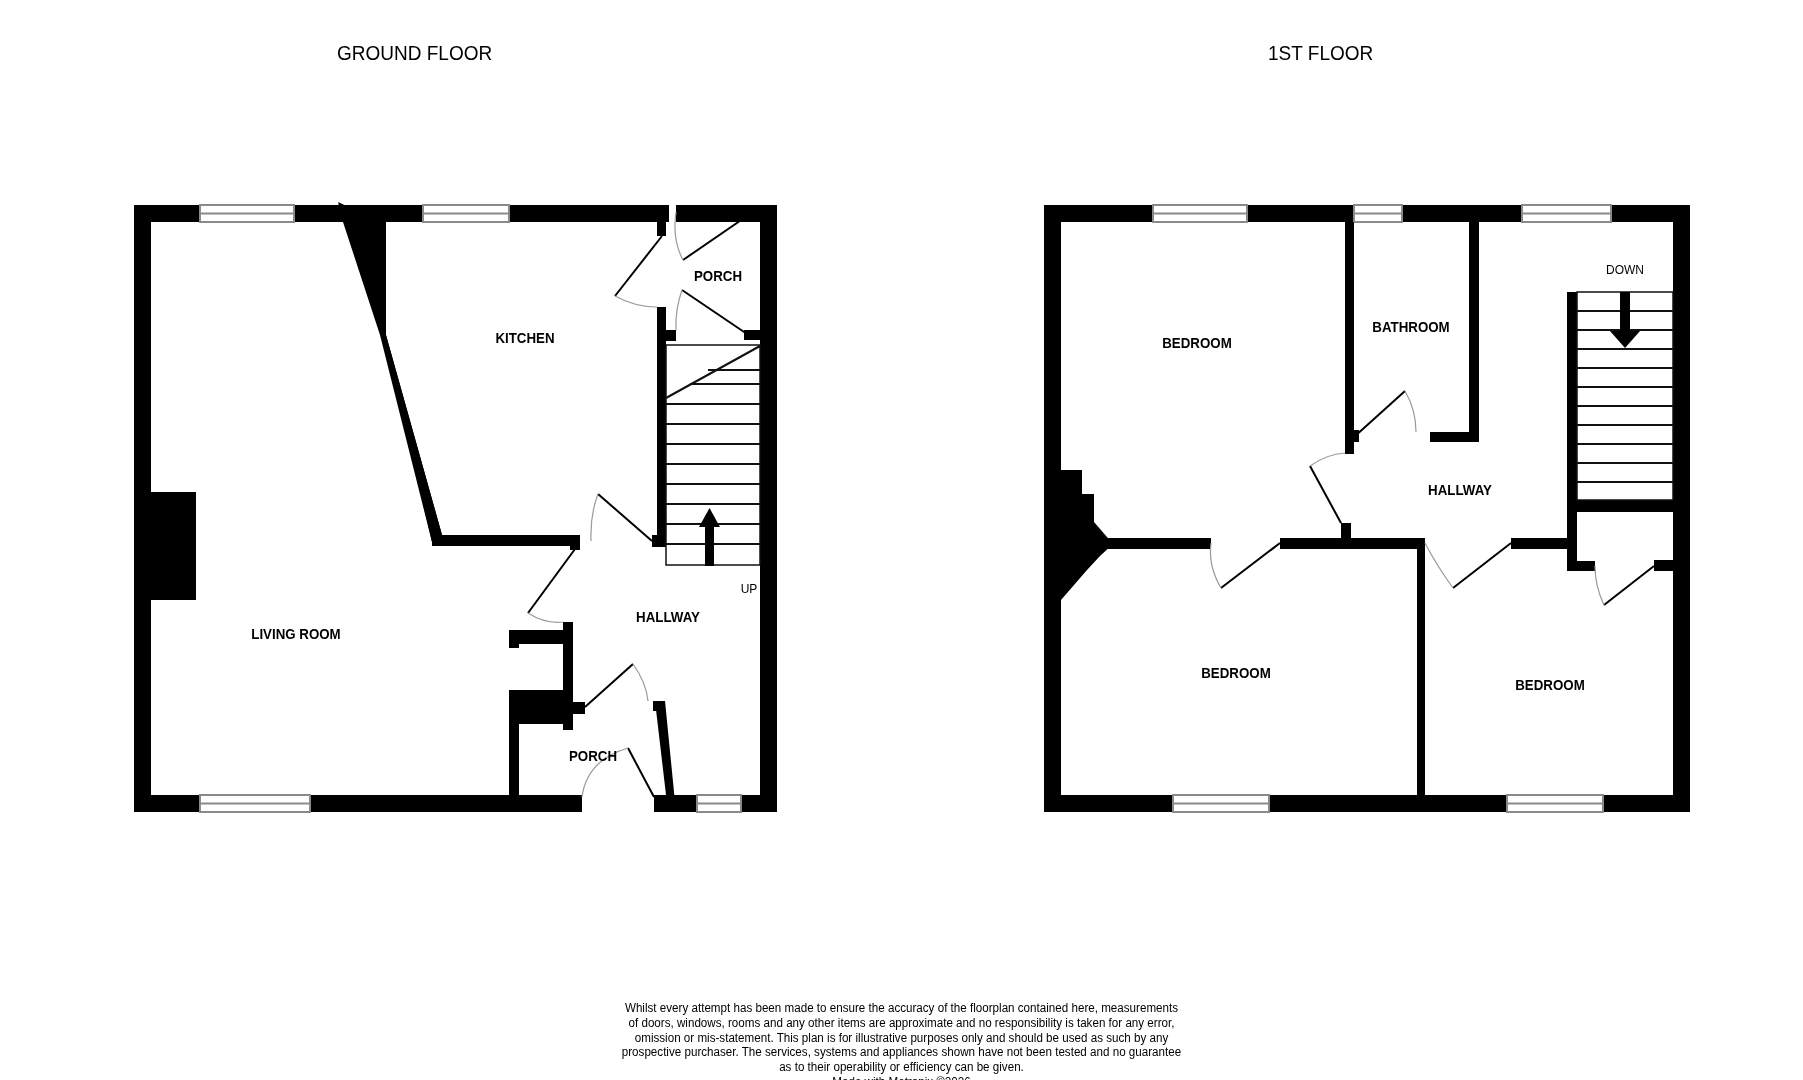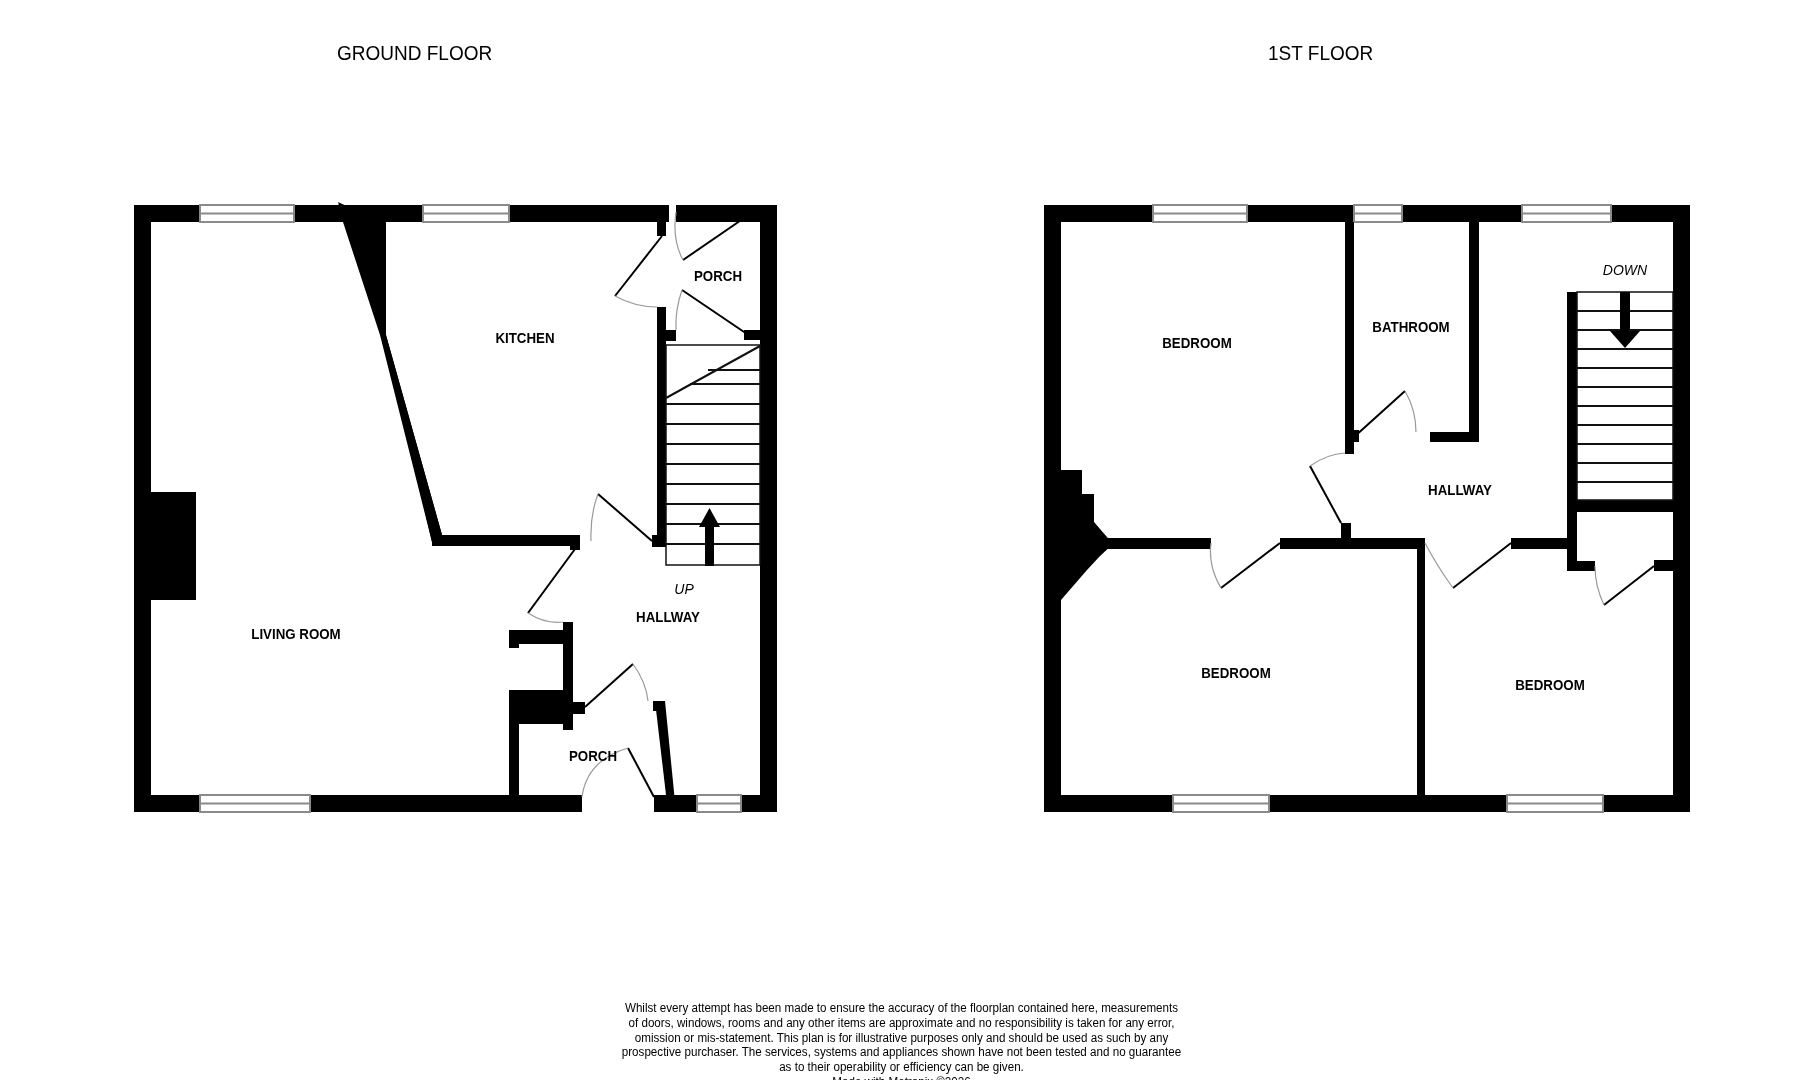--- a/index.html
+++ b/index.html
@@ -1,20 +1,20 @@
 <!DOCTYPE html>
 <html><head>
 <meta charset="utf-8">
 <style>
   html, body { margin:0; padding:0; background:#ffffff; }
   body { width:1803px; height:1080px; position:relative; overflow:hidden; font-family:"Liberation Sans", sans-serif; color:#000; }
   .floor-title { position:absolute; top:42px; font-size:20px; font-weight:normal; letter-spacing:0; transform:scaleX(0.95); transform-origin:left; }
   svg { position:absolute; left:0; top:0; }
   .room-label { position:absolute; font-size:14px; font-weight:bold; white-space:nowrap; transform:translate(-50%,-50%) scaleX(0.95); }
-  .stair-label { position:absolute; font-size:14px; font-weight:normal; transform:translate(-50%,-50%);font-style:italic; }
+  .stair-label { position:absolute; font-size:12px; font-weight:normal; transform:translate(-50%,-50%); }
   .disclaimer { position:absolute; left:0; width:1803px; top:1001px; text-align:center; font-size:12.5px; line-height:14.8px; transform:scaleX(0.93); transform-origin:center; }
   .wall { fill:#000; }
   .win { fill:#fff; stroke:#8a8a8a; stroke-width:2; }
   .winmid { stroke:#8a8a8a; stroke-width:2; }
   .door { stroke:#000; stroke-width:2; fill:none; }
   .arc { stroke:#9a9a9a; stroke-width:1.2; fill:none; }
   .tread { stroke:#111; stroke-width:2; }
 </style>
 </head>
 <body>
@@ -205,21 +205,21 @@
         <path class="arc" d="M1604,605 Q1595,586 1595,566"></path>
       </g>
   </g>
 </svg>
 
 <div class="room-label" style="left:525px; top:338px;">KITCHEN</div>
 <div class="room-label" style="left:718px; top:276px;">PORCH</div>
 <div class="room-label" style="left:296px; top:634px;">LIVING ROOM</div>
 <div class="room-label" style="left:668px; top:617px;">HALLWAY</div>
 <div class="room-label" style="left:593px; top:756px;">PORCH</div>
-<div class="stair-label" style="left:684px; top:589px;">UP</div>
+<div class="stair-label" style="left:749px; top:589px;">UP</div>
 
 <div class="room-label" style="left:1197px; top:343px;">BEDROOM</div>
 <div class="room-label" style="left:1411px; top:327px;">BATHROOM</div>
 <div class="room-label" style="left:1460px; top:490px;">HALLWAY</div>
 <div class="room-label" style="left:1236px; top:673px;">BEDROOM</div>
 <div class="room-label" style="left:1550px; top:685px;">BEDROOM</div>
 <div class="stair-label" style="left:1625px; top:270px;">DOWN</div>
 
 <div class="disclaimer">
   <div>Whilst every attempt has been made to ensure the accuracy of the floorplan contained here, measurements</div>

